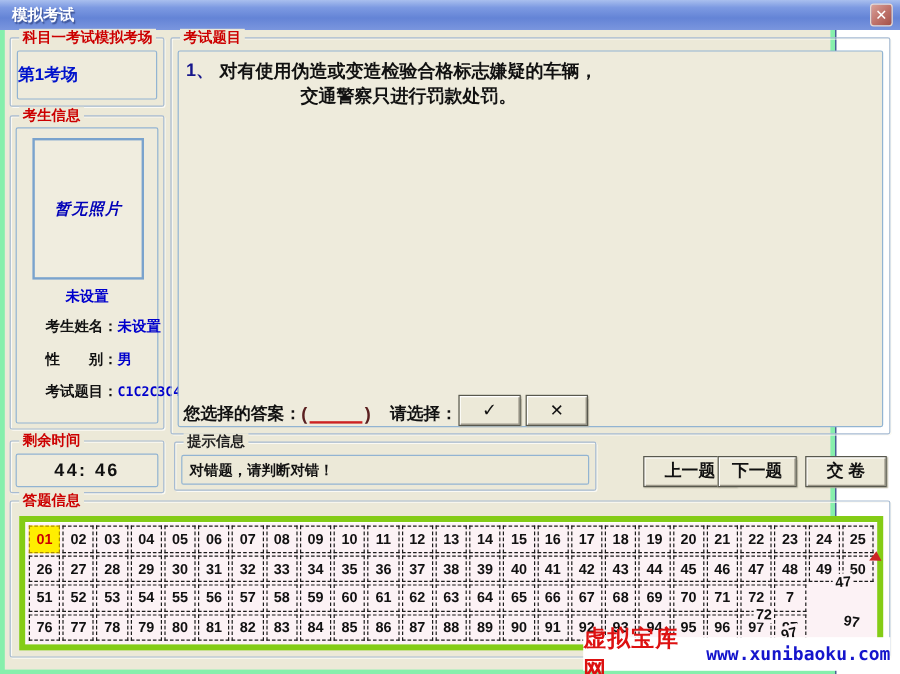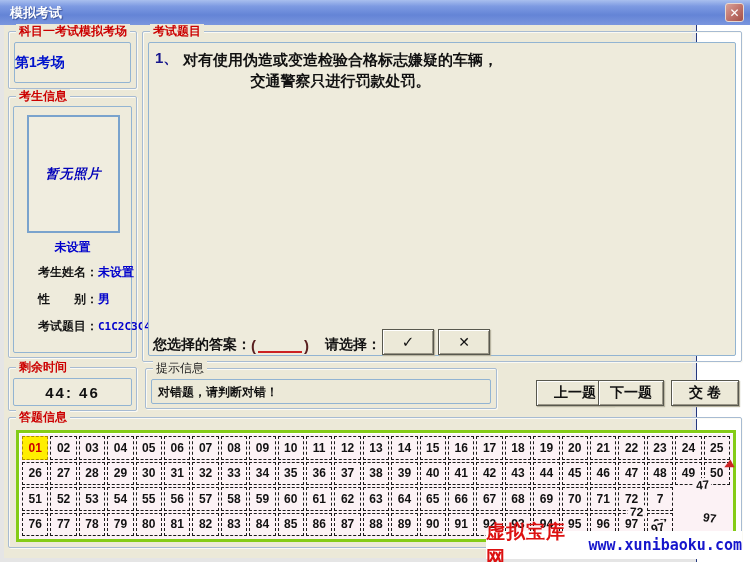--- a/index.html
+++ b/index.html
@@ -1,20 +1,20 @@
 <!DOCTYPE html>
 <html><head>
 <meta charset="utf-8">
 <style>
   * { margin:0; padding:0; box-sizing:border-box; }
   html,body { width:750px; height:562px; overflow:hidden; }
   body { font-family:"Liberation Sans","DejaVu Sans",sans-serif; }
 
   .window { position:relative; width:696px; height:562px;
-    background:#e5e5e5; outline:1px solid #23377f; }
+    background:#86efac; outline:1px solid #23377f; }
   .client { position:absolute; left:4px; top:25px; right:4px; bottom:4px;
     background:#ece9d8; }
 
   
   .titlebar { position:absolute; left:0; top:0; width:750px; height:25px;
     background:linear-gradient(180deg,#a9bfee 0%,#7d9ae2 25%,#6484d6 60%,#7a96de 100%);
     display:flex; align-items:center; }
   .title-text { color:#fff; font-weight:bold; font-size:13px; padding-left:10px;
     text-shadow:1px 1px 1px #3a5094; }
   .close-btn { position:absolute; right:6px; top:3px; width:19px; height:19px;
@@ -22,21 +22,21 @@
     border:1px solid #e8d8d0; border-radius:3px; color:#fff; font-size:12px;
     font-weight:bold; display:flex; align-items:center; justify-content:center;
     cursor:default; }
 
   
   .gb { position:absolute; border:1px solid #a7bbd2;
     box-shadow:inset 1px 1px 0 #fbfaf4, 1px 1px 0 #fbfaf4; border-radius:2px; }
   .gb-title { position:absolute; top:-8px; left:7px; background:#ece9d8;
     padding:0 3px; font-size:12px; font-weight:bold; color:#cc0000; line-height:14px;
     white-space:nowrap; }
-  .gb-title.dark { color:#222; font-weight:normal; }
+  .gb-title.dark { color:#222; font-weight:bold; }
   .inner-box { position:absolute; border:1px solid #92b4d2; background:#eeebdc;
     border-radius:2px; }
 
   
   .room-inner { left:5px; top:10px; right:5px; bottom:5px;
     display:flex; align-items:center; }
   .room-label { color:#0013cc; font-weight:bold; font-size:14px; }
 
   .photo-box { position:absolute; left:13px; top:8px; width:93px; height:118px;
     border:2px solid #7aa3cd; background:#f0eddf;
@@ -76,21 +76,21 @@
   .btn-prev  { left:509px; top:380px; width:78px; height:26px; font-size:14px;margin-left:27px; }
   .btn-next  { left:598px; top:380px; width:66px; height:26px; font-size:14px; }
   .btn-submit{ left:671px; top:380px; width:68px; height:26px; font-size:14px; }
 
   .hint-inner { left:5px; top:10px; right:5px; bottom:4px; background:#ece9d8; }
   .hint-text { font-size:12px; color:#111; line-height:25px; padding-left:6px;
     font-weight:bold; }
 
   
   .grid-box { position:absolute; left:7px; top:12px; width:720px; height:112px;
-    background:#fcf2f5; border:3px solid #84cc16;
+    background:#fcf2f5; border:5px solid #84cc16;
     box-shadow:inset 1px 1px 0 #fff; }
   .grid { position:absolute; inset:3px 3px 3px 3px; display:grid;
     grid-template-columns:repeat(25,1fr); grid-auto-rows:1fr; gap:2px; }
   .grid-cell { border:1px dashed #1a1a1a; display:flex; align-items:center;
     justify-content:center; font-size:12px; font-weight:bold; color:#111;
     background:#fcf2f5; cursor:default; }
   .grid-cell.current { background:#ffee00; color:#cc0000; border-color:#a98a00; }
   .grid-cell.corrupt { border-color:transparent; }
 
   .glitch { position:absolute; font-size:12px; font-weight:bold; color:#111;

